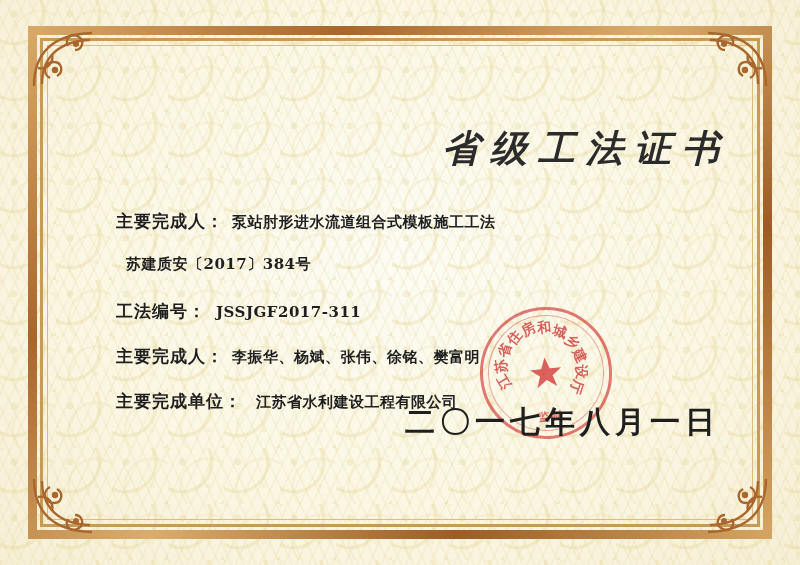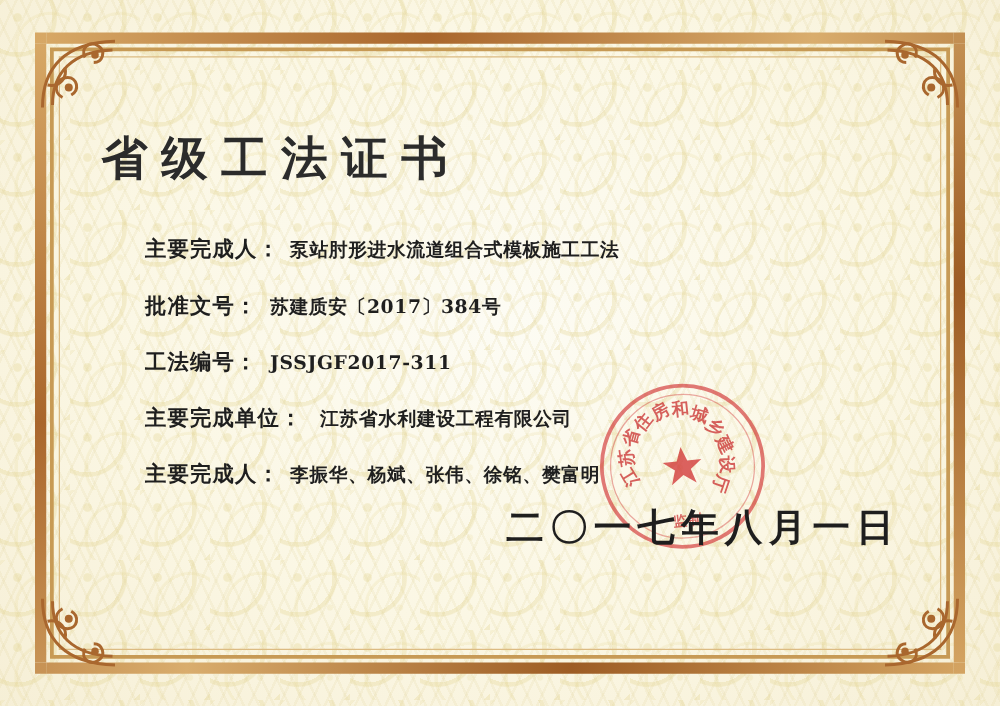--- a/index.html
+++ b/index.html
@@ -74,28 +74,29 @@
   .corner.bl { left: 30px; bottom: 28px; transform: scaleY(-1); }
   .corner.br { right: 30px; bottom: 28px; transform: scale(-1,-1); }
 
   
   .content {
     position: absolute;
     left: 70px; top: 64px; right: 70px; bottom: 64px;
   }
 
   .title {
-    text-align: left;
+    text-align: right;
     font-family: "DejaVu Serif", "Liberation Serif", serif;
     font-weight: bold;
     font-size: 37px;
     letter-spacing: 11px;
     color: #2b2b2b;
-    margin-top: 38px;
+    margin-top: 60px;
     text-indent: 11px;
+    font-style: italic;
   }
 
   .fields {
     margin-top: 36px;
     padding-left: 46px;
   }
   .field-row {
     display: flex;
     align-items: baseline;
     margin-bottom: 19px;
@@ -245,34 +246,33 @@
 
   <div class="content">
     <div class="title">省级工法证书</div>
 
     <div class="fields">
       <div class="field-row r1">
         <span class="field-label">主要完成人：</span>
         <span class="field-value">泵站肘形进水流道组合式模板施工工法</span>
       </div>
       <div class="field-row r2">
-        <span class="field-label">批准文号：</span>
         <span class="field-value">苏建质安〔2017〕384号</span>
       </div>
       <div class="field-row r3">
         <span class="field-label">工法编号：</span>
         <span class="field-value">JSSJGF2017-311</span>
       </div>
+      <div class="field-row r5">
+        <span class="field-label">主要完成人：</span>
+        <span class="field-value">李振华、杨斌、张伟、徐铭、樊富明</span>
+      </div>
       <div class="field-row r4">
         <span class="field-label">主要完成单位：</span>
         <span class="field-value">江苏省水利建设工程有限公司</span>
-      </div>
-      <div class="field-row r5">
-        <span class="field-label">主要完成人：</span>
-        <span class="field-value">李振华、杨斌、张伟、徐铭、樊富明</span>
       </div>
     </div>
 
     <div class="seal">
       <div class="seal-inner"></div>
       <div class="seal-text">
           <span style="transform: translate(-50.5028px, 11.2857px) rotate(-115deg);">江</span>
           <span style="transform: translate(-54.9708px, -7.32482px) rotate(-92deg);">苏</span>
           <span style="transform: translate(-51.8119px, -26.2017px) rotate(-69deg);">省</span>
           <span style="transform: translate(-41.5283px, -42.3436px) rotate(-46deg);">住</span>

